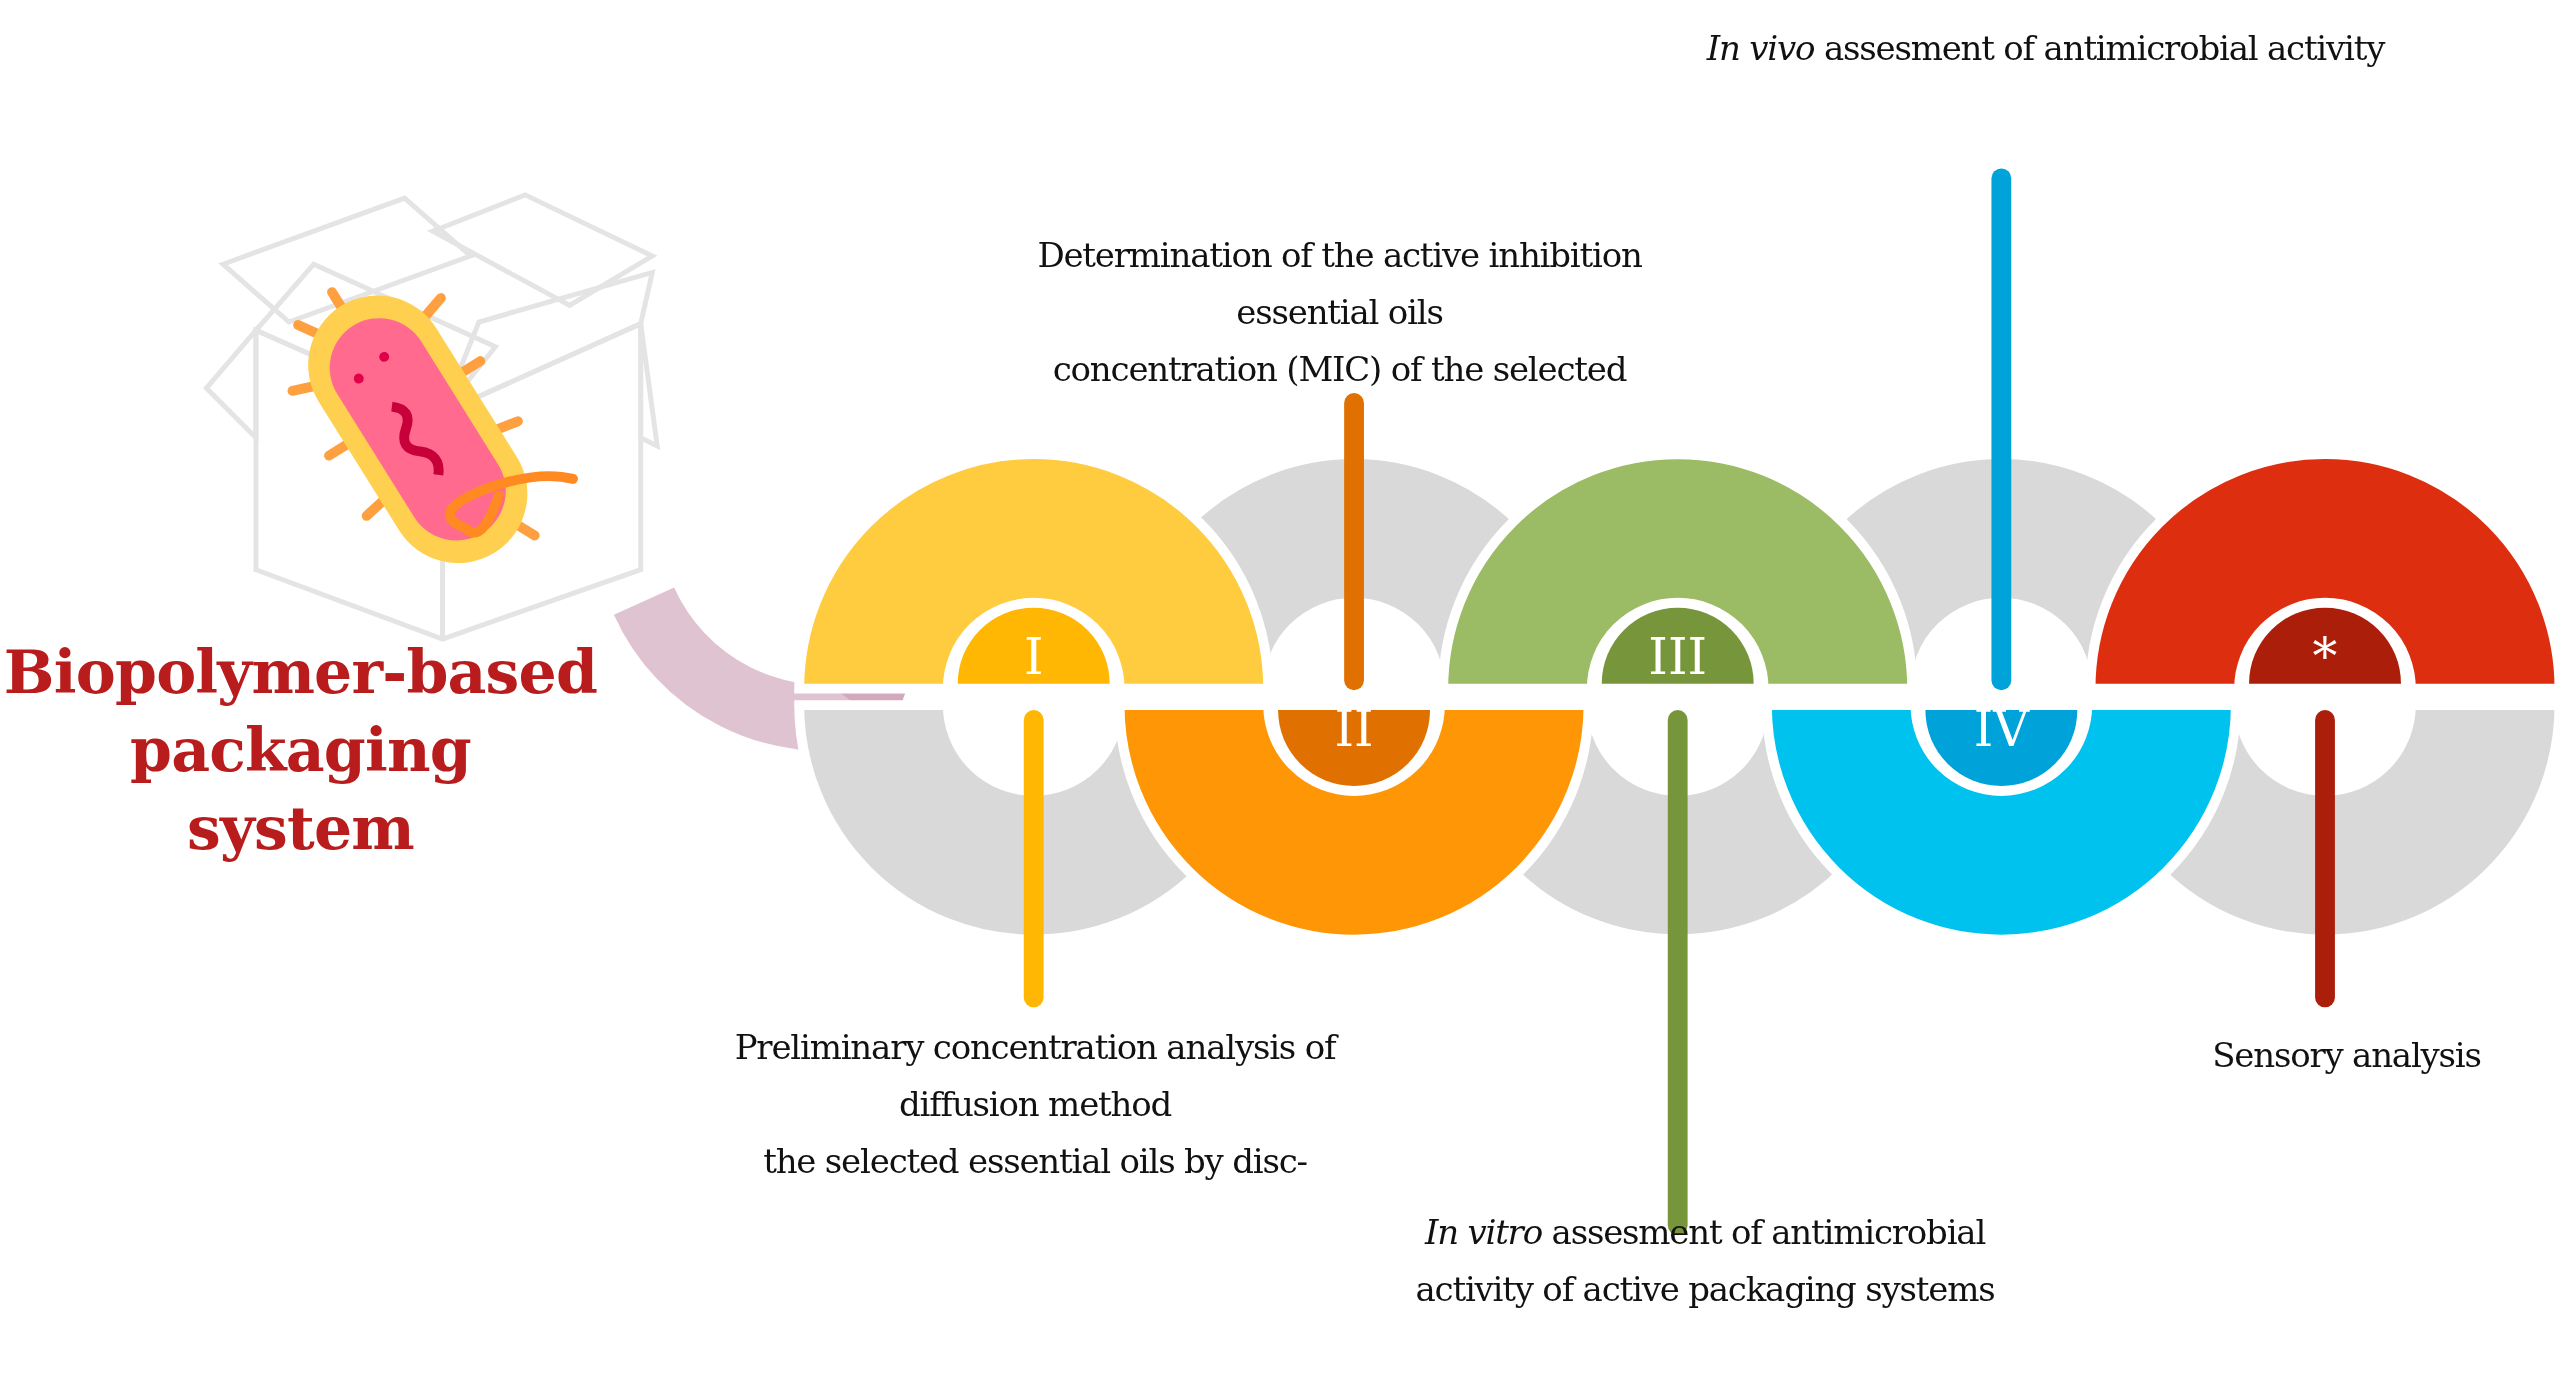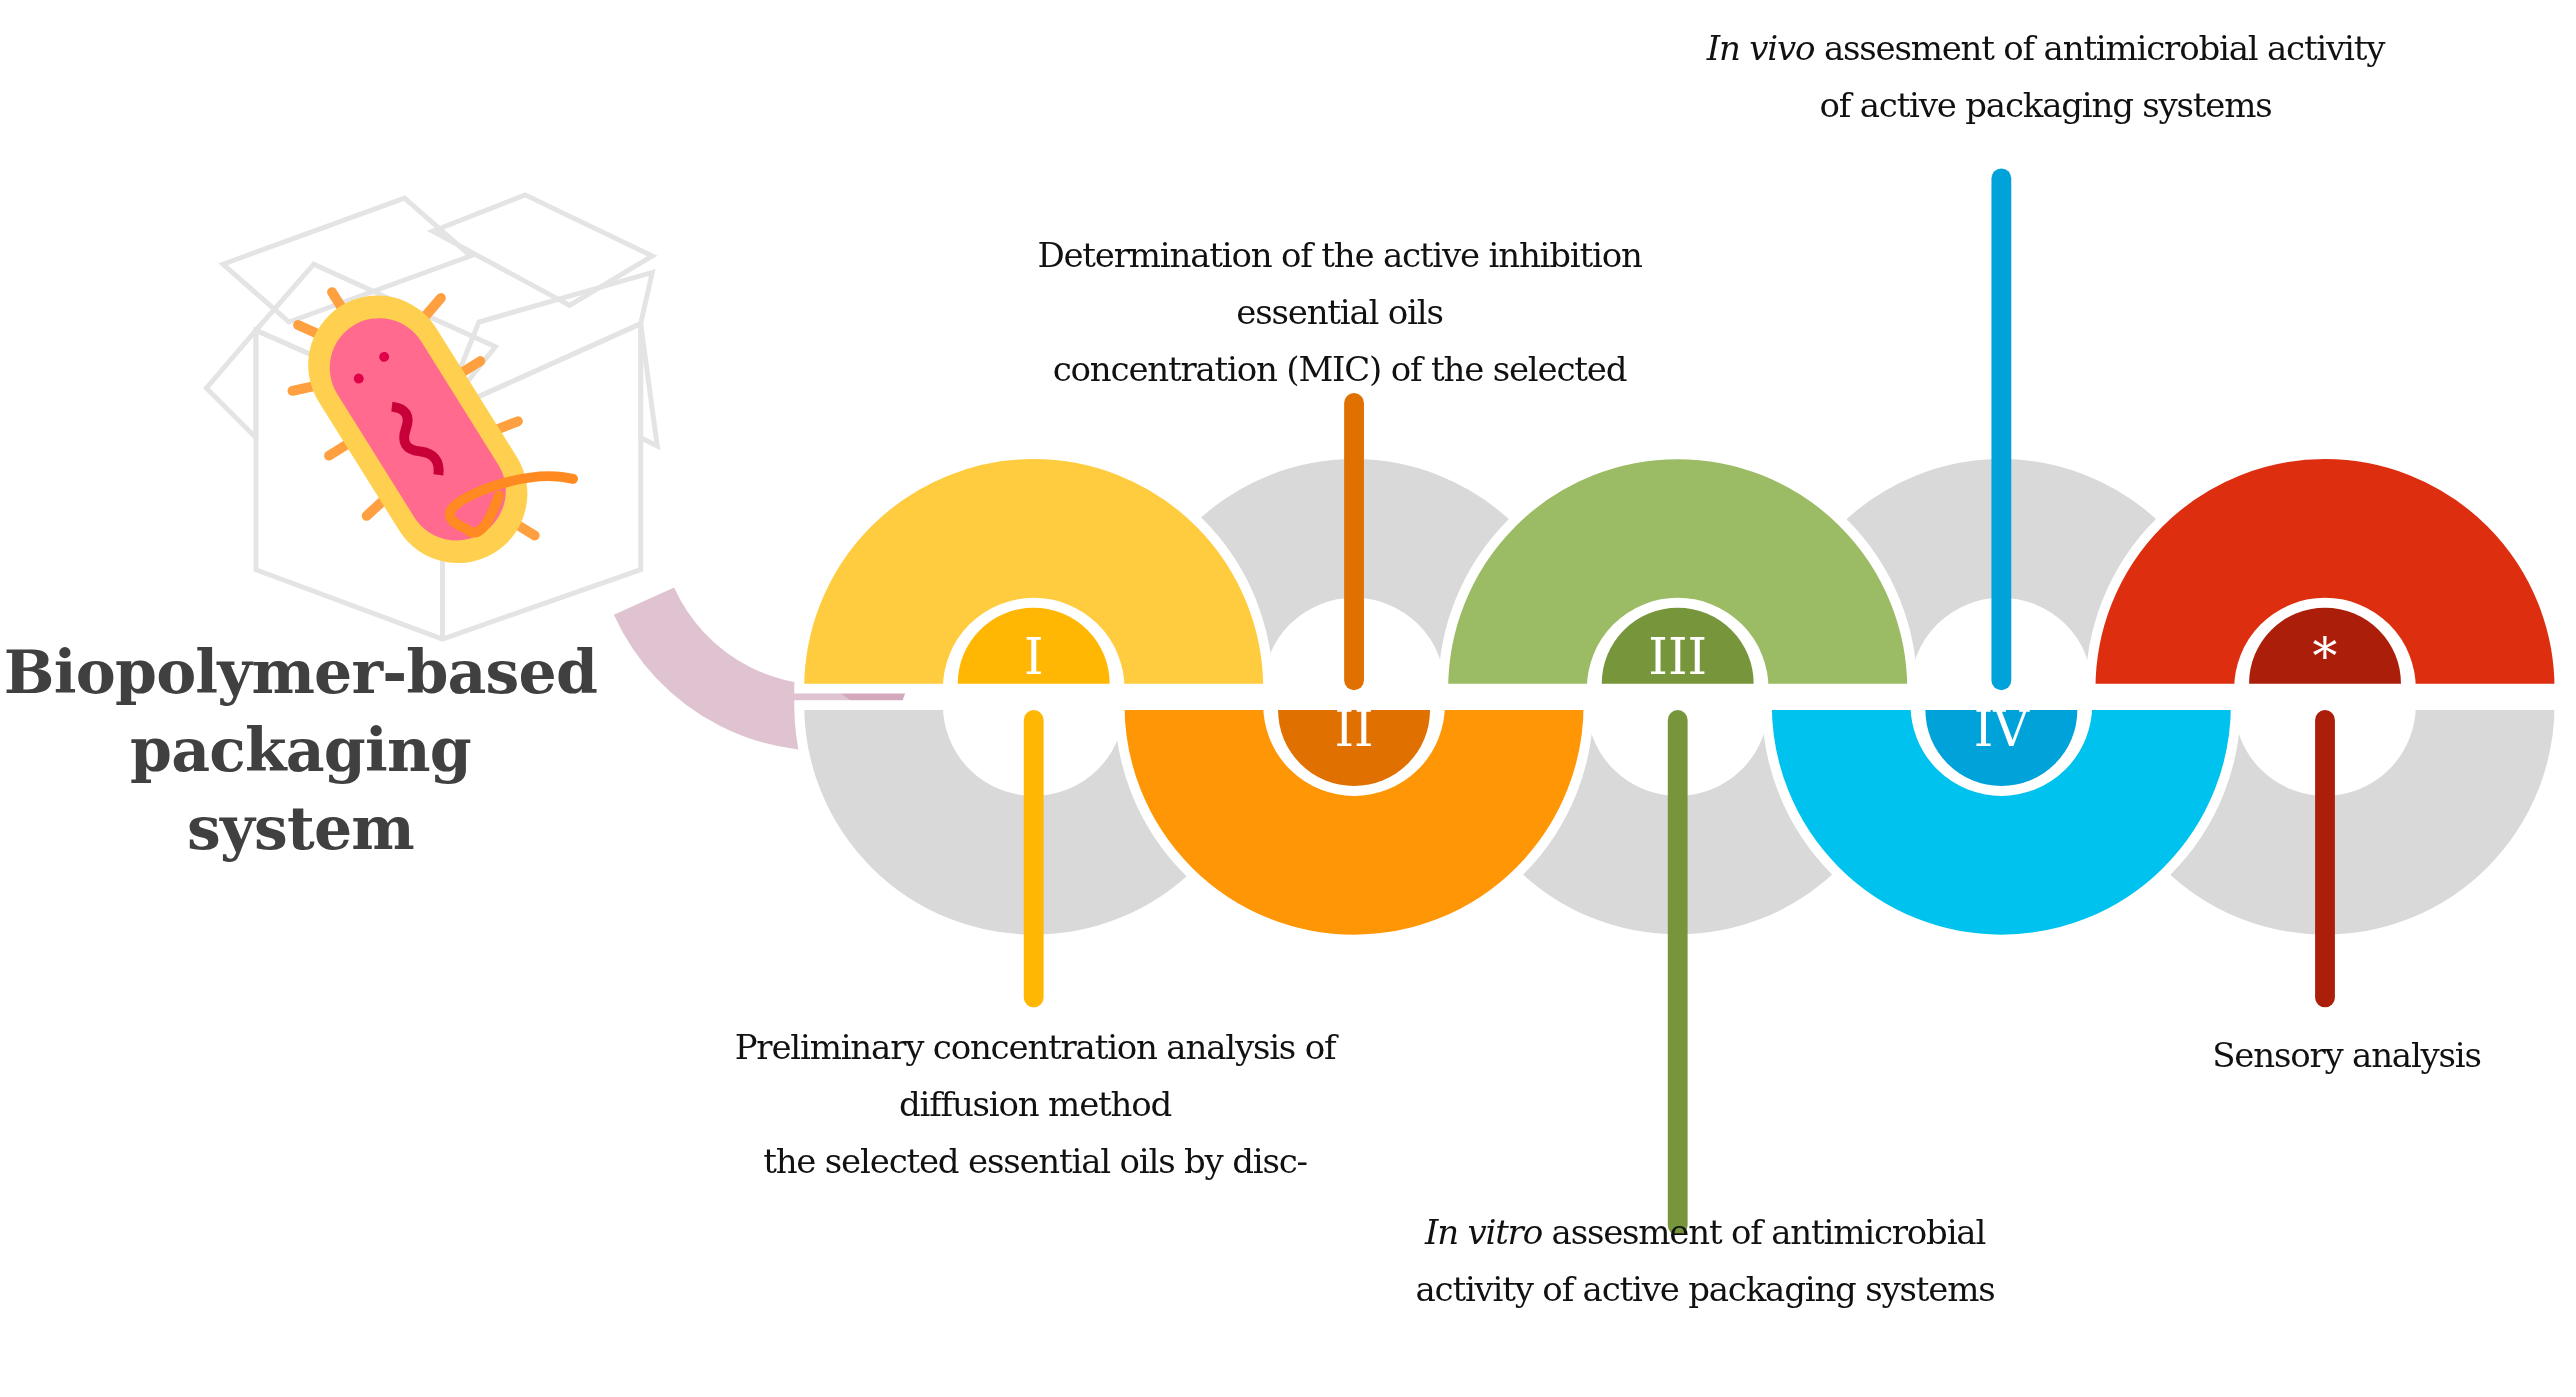--- a/index.html
+++ b/index.html
@@ -5,21 +5,21 @@
   html, body { margin: 0; padding: 0; background: #ffffff; }
   body { width: 2576px; height: 1397px; overflow: hidden; position: relative; }
   #stage { position: absolute; left: 0; top: 0; width: 2576px; height: 1397px; }
   .label {
     position: absolute; color: #111; text-align: center;
     font-family: "DejaVu Serif", "Liberation Serif", serif;
     font-size: 34px; line-height: 57px; letter-spacing: -1.2px;
   }
   .label i { font-style: italic; }
   .title {
-    position: absolute; text-align: center; color: #404040;
+    position: absolute; text-align: center; color: #b91c1c;
     font-family: "DejaVu Serif", "Liberation Serif", serif;
     font-weight: bold; font-size: 60px; line-height: 78px; letter-spacing: -0.8px;
   }
   .numeral {
     font-family: "DejaVu Serif", "Liberation Serif", serif;
     fill: #ffffff; font-size: 30px; text-anchor: middle;
   }
 </style>
 </head>
 <body>
@@ -123,19 +123,18 @@
   <div>concentration (MIC) of the selected</div>
 </div>
 
 <div class="label" style="left:1218px; top:1204px; width:974px;text-align:center;">
   <div><i>In vitro</i><span> assesment of antimicrobial</span></div>
   <div>activity of active packaging systems</div>
 </div>
 
 <div class="label" style="left:1526px; top:20px; width:1039px;">
   <div><i>In vivo</i><span> assesment of antimicrobial activity</span></div>
-  <div>of active packaging systems</div>
 </div>
 
 <div class="label" style="left:2095px; top:1027px; width:503px;">
   <div>Sensory analysis</div>
 </div>
 
 
 </body></html>

